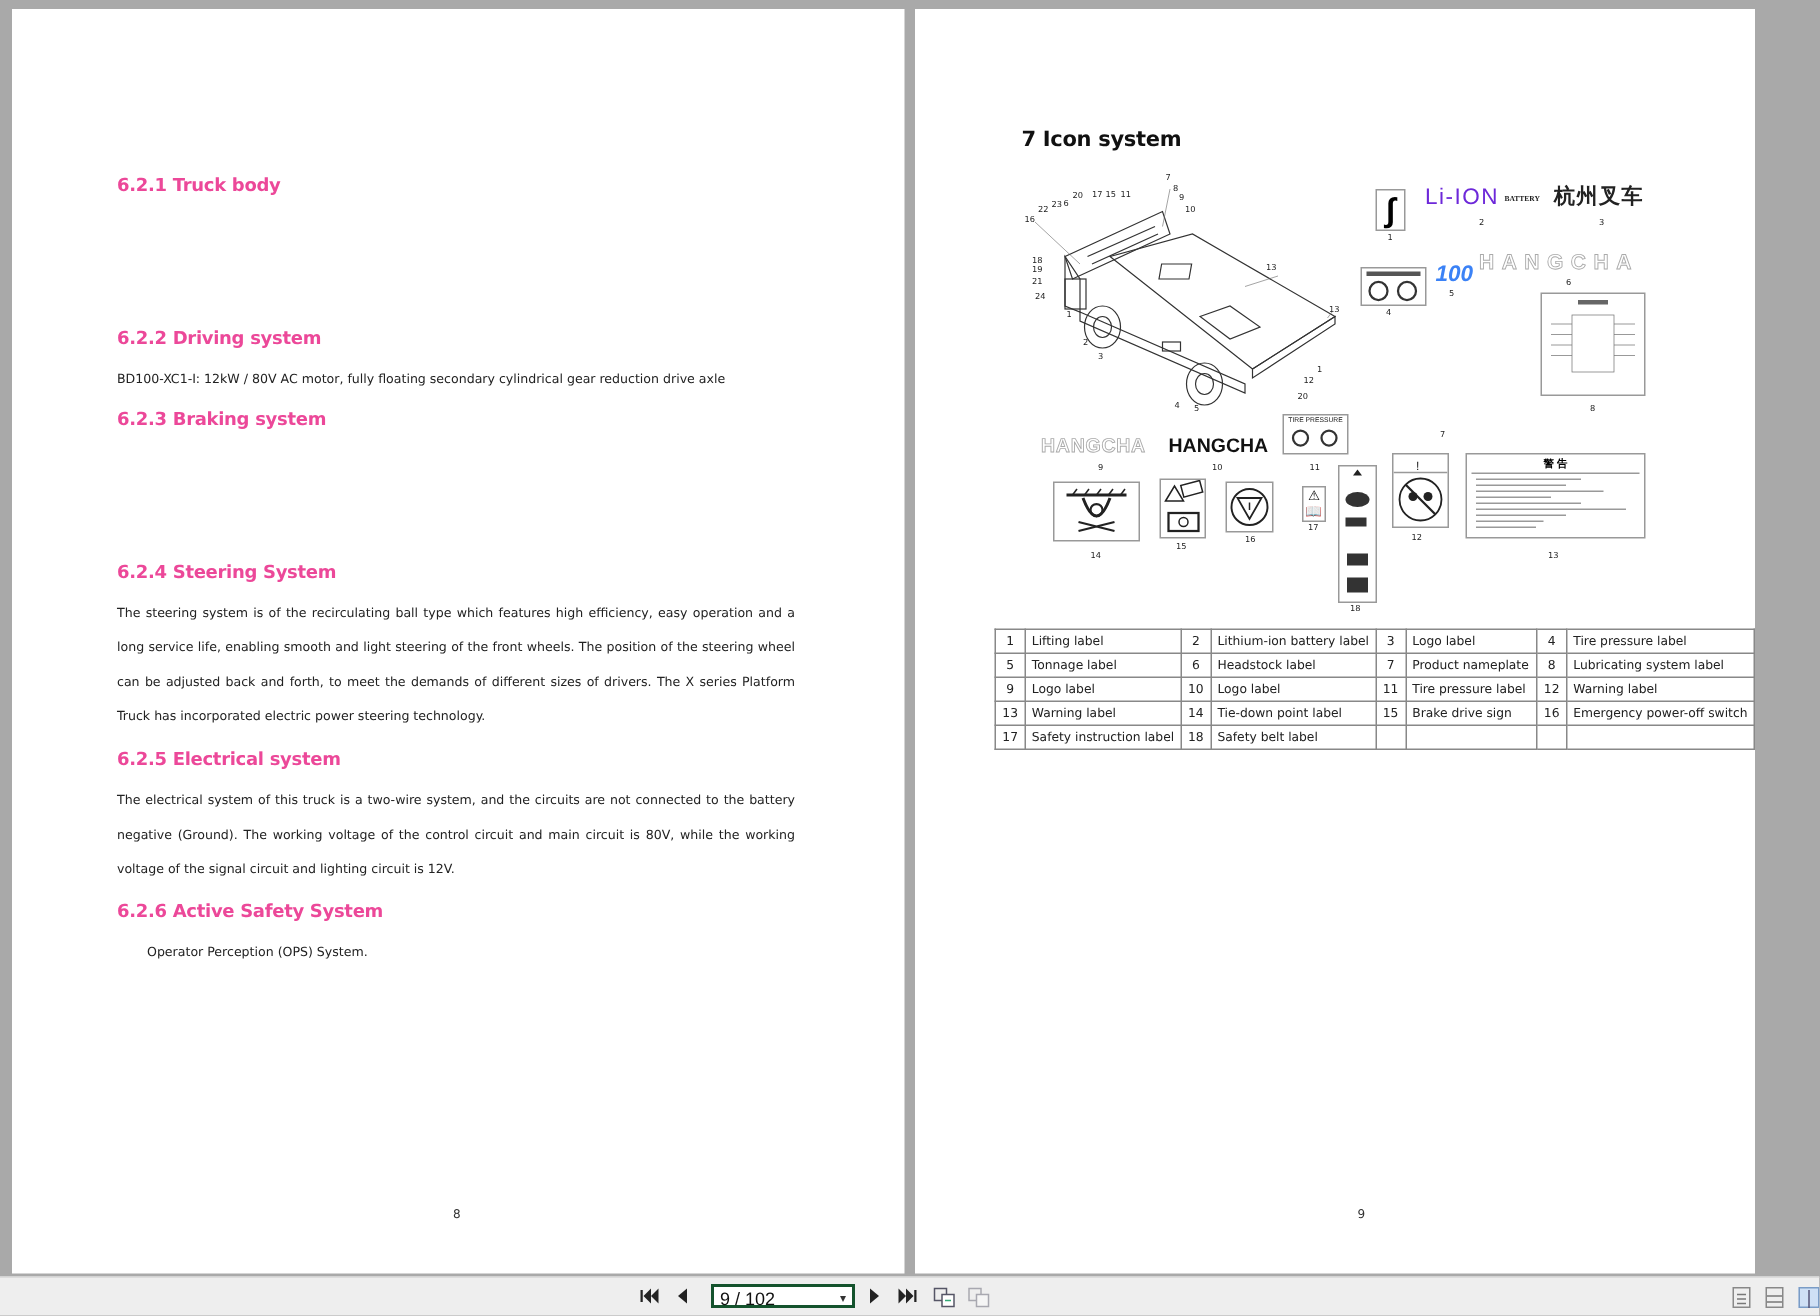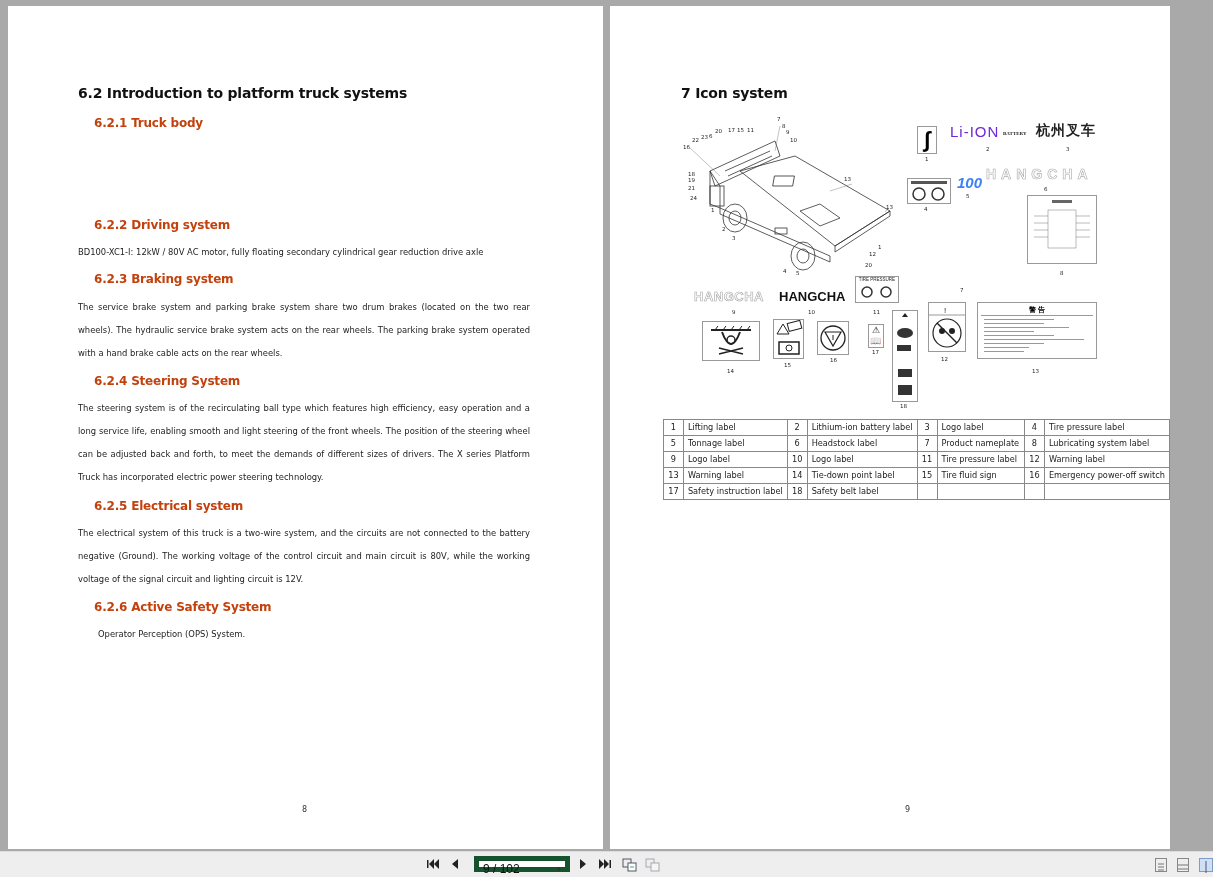--- a/index.html
+++ b/index.html
@@ -1,52 +1,50 @@
 <!DOCTYPE html>
 <html><head>
 <meta charset="utf-8">
 <style>
   html,body{margin:0;padding:0;}
   body{width:1213px;height:877px;background:#a9a9a9;position:relative;overflow:hidden;font-family:"Liberation Sans",sans-serif;}
   .page{position:absolute;top:6px;background:#fff;height:843px;}
   #page-left{left:8px;width:595px;}
   #page-right{left:610px;width:560px;}
   .h1{position:absolute;font-family:"DejaVu Sans",sans-serif;font-weight:bold;font-size:14px;color:#111;letter-spacing:-0.2px;}
-  .h2{position:absolute;font-family:"DejaVu Sans",sans-serif;font-weight:bold;font-size:12px;color:#c2410c;letter-spacing:-0.2px;margin-left:16px;}
+  .h2{position:absolute;font-family:"DejaVu Sans",sans-serif;font-weight:bold;font-size:12px;color:#ec4899;letter-spacing:-0.2px;}
   .para{position:absolute;left:70px;width:452px;font-family:"DejaVu Sans",sans-serif;font-size:8.4px;line-height:23px;color:#222;text-align:justify;}
   .pnum{position:absolute;font-size:8px;color:#333;font-family:"DejaVu Sans",sans-serif;}
   
   .fig{position:absolute;}
   .callout{position:absolute;font-size:5.5px;color:#222;font-family:"DejaVu Sans",sans-serif;}
   .lbl{position:absolute;border:1px solid #999;background:#fff;}
   
   table.icons{position:absolute;left:53px;top:413px;border-collapse:collapse;font-family:"DejaVu Sans",sans-serif;font-size:8.2px;color:#222;}
   table.icons td{border:1px solid #888;height:15px;padding:0 4px;overflow:hidden;white-space:nowrap;vertical-align:top;line-height:14px;}
   td.n{width:16px;text-align:center;}
   td.t{width:88px;}
   
   #toolbar{position:absolute;left:0;top:851px;width:1213px;height:26px;background:#eeeeee;border-top:1px solid #dcdcdc;}
   .tb-btn{position:absolute;top:5px;height:16px;font-size:12px;color:#222;line-height:16px;text-align:center;cursor:pointer;}
-  #page-input{position:absolute;left:474px;top:4px;width:96px;height:16px;background:#fff;border:5px solid #14532d;font-size:12px;line-height:16px;color:#111;padding-left:4px;box-sizing:border-box;}
+  #page-input{position:absolute;left:474px;top:4px;width:96px;height:16px;background:#fff;border:2px solid #14532d;font-size:12px;line-height:16px;color:#111;padding-left:4px;box-sizing:border-box;}
   #page-input .dd{position:absolute;right:4px;top:0;font-size:8px;color:#333;}
   .viewbtn{position:absolute;top:6px;width:12px;height:14px;border:1px solid #888;box-sizing:border-box;}
 </style>
 </head>
 <body>
 
 <div class="page" id="page-left">
-  <div class="h1" style="left:70px;top:79px;">6.2 Introduction to platform truck systems</div>
 
   <div class="h2" style="left:70px;top:110px;">6.2.1 Truck body</div>
 
   <div class="h2" style="left:70px;top:212px;">6.2.2 Driving system</div>
   <div class="para" style="top:235px;">BD100-XC1-I: 12kW / 80V AC motor, fully floating secondary cylindrical gear reduction drive axle</div>
 
   <div class="h2" style="left:70px;top:266px;">6.2.3 Braking system</div>
-  <div class="para" style="top:290px;">The service brake system and parking brake system share two drum brakes (located on the two rear wheels). The hydraulic service brake system acts on the rear wheels. The parking brake system operated with a hand brake cable acts on the rear wheels.</div>
 
   <div class="h2" style="left:70px;top:368px;">6.2.4 Steering System</div>
   <div class="para" style="top:391px;">The steering system is of the recirculating ball type which features high efficiency, easy operation and a long service life, enabling smooth and light steering of the front wheels. The position of the steering wheel can be adjusted back and forth, to meet the demands of different sizes of drivers. The X series Platform Truck has incorporated electric power steering technology.</div>
 
   <div class="h2" style="left:70px;top:493px;">6.2.5 Electrical system</div>
   <div class="para" style="top:516px;">The electrical system of this truck is a two-wire system, and the circuits are not connected to the battery negative (Ground). The working voltage of the control circuit and main circuit is 80V, while the working voltage of the signal circuit and lighting circuit is 12V.</div>
 
   <div class="h2" style="left:70px;top:594px;text-align:center;">6.2.6 Active Safety System</div>
   <div class="para" style="top:617px;left:90px;">Operator Perception (OPS) System.</div>
 
@@ -284,21 +282,21 @@
           <td class="t">Tire pressure label</td>
       <td class="n">12</td>
           <td class="t">Warning label</td>
     </tr>
     <tr>
       <td class="n">13</td>
           <td class="t">Warning label</td>
       <td class="n">14</td>
           <td class="t">Tie-down point label</td>
       <td class="n">15</td>
-          <td class="t">Tire fluid sign</td>
+          <td class="t">Brake drive sign</td>
       <td class="n">16</td>
           <td class="t">Emergency power-off switch</td>
     </tr>
     <tr>
       <td class="n">17</td>
           <td class="t">Safety instruction label</td>
       <td class="n">18</td>
           <td class="t">Safety belt label</td>
       <td class="n"></td>
           <td class="t"></td>

